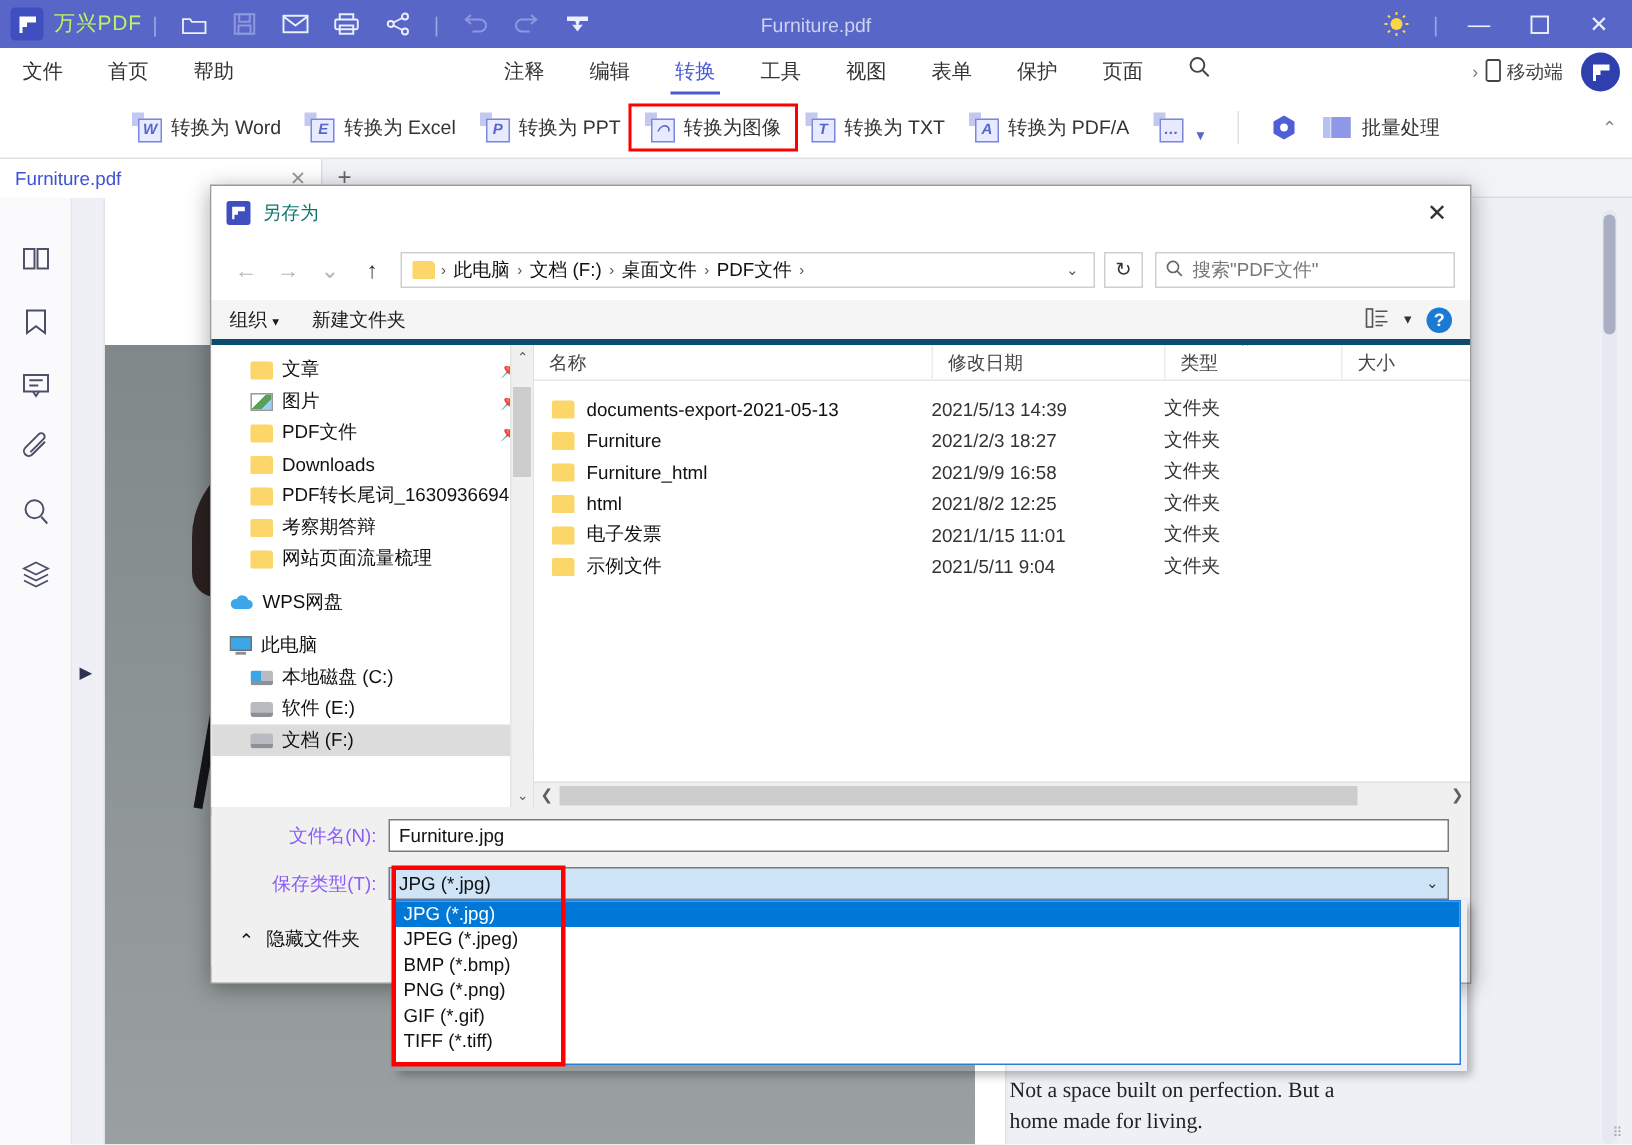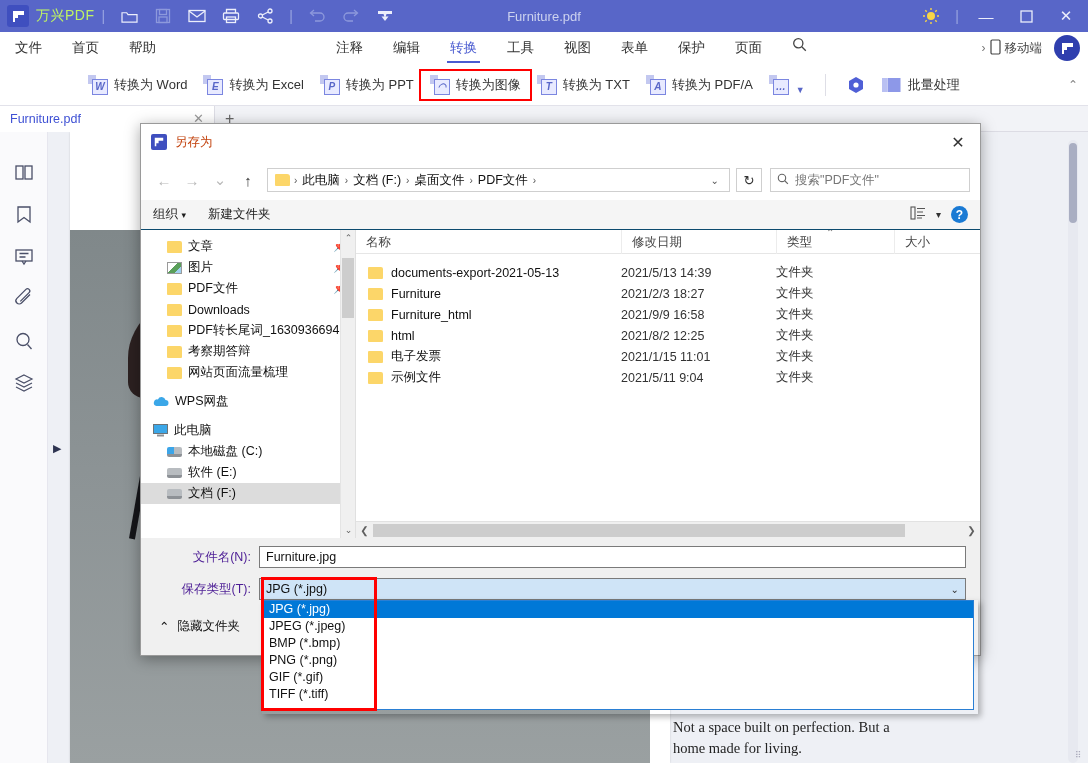--- a/index.html
+++ b/index.html
@@ -160,21 +160,21 @@
     box-shadow: 0 3px 14px rgba(0,0,0,.35); font-size: 12.5px; color: #111;
   }
   .dlg-title {
     height: 36px; display: flex; align-items: center; padding-left: 10px;
     background: #fff; gap: 8px;
   }
   .dlg-title-ico {
     width: 16px; height: 16px; background: #3f4fbf; border-radius: 2px;
     display: flex; align-items: center; justify-content: center;
   }
-  .dlg-title-txt { font-size: 12.5px; color: #c2410c; text-align: center; }
+  .dlg-title-txt { font-size: 12.5px; color: #0f766e; text-align: center; }
   .dlg-close { margin-left: auto; width: 44px; height: 36px; display: flex;
     align-items: center; justify-content: center; font-size: 16px; color: #333; }
 
   .dlg-nav { height: 40px; background: #fff; display: flex; align-items: center; padding: 0 10px; gap: 2px; }
   .nav-btn { width: 26px; height: 26px; display: flex; align-items: center; justify-content: center;
     color: #b8b8b8; font-size: 15px; }
   .nav-btn.on { color: #3a3a3a; }
   .crumbbar {
     flex: 1; height: 24px; border: 1px solid #cfcfcf; background: #fff;
     display: flex; align-items: center; padding: 0 4px; margin: 0 4px; min-width: 0;
@@ -184,21 +184,21 @@
   .crumb-sep { color: #555; font-size: 10px; padding: 0 1px; }
   .crumb-drop { margin-left: auto; color: #555; font-size: 10px; padding: 0 6px; }
   .refresh-btn { width: 26px; height: 24px; border: 1px solid #cfcfcf; background: #fff;
     display: flex; align-items: center; justify-content: center; color: #333; font-size: 13px; }
   .searchbox {
     width: 200px; height: 24px; border: 1px solid #cfcfcf; background: #fff; margin-left: 6px;
     display: flex; align-items: center; gap: 6px; padding: 0 6px; color: #777; font-size: 12.5px;
   }
 
   .dlg-toolbar {
-    height: 30px; background: #f5f5f5; border-bottom: 1px solid #0c4a6e;
+    height: 30px; background: #f5f5f5; border-bottom: 4px solid #0c4a6e;
     display: flex; align-items: center; padding: 0 12px; gap: 22px;
   }
   .tb-lbl { font-size: 12.5px; color: #1b1b1b; }
   .dlg-toolbar .right { margin-left: auto; display: flex; align-items: center; gap: 10px; }
   .help-circ {
     width: 17px; height: 17px; border-radius: 50%; background: #1a7ad4; color: #fff;
     font-size: 12px; font-weight: bold; display: flex; align-items: center; justify-content: center;
   }
 
   .dlg-body { display: flex; height: 308px; background: #fff; }
@@ -246,21 +246,21 @@
   .frow .date, .frow .type, .frow .size { color: #333; }
   .hscroll {
     position: absolute; left: 0; right: 0; bottom: 0; height: 17px; background: #f0f0f0;
     display: flex; align-items: center; border-top: 1px solid #e2e2e2;
   }
   .hscroll .arw { width: 17px; text-align: center; color: #606060; font-size: 10px; }
   .hscroll .thumb { height: 13px; background: #cdcdcd; flex: none; }
 
   .dlg-foot { height: 100px; background: #f0f0f0; position: relative; }
   .foot-row { display: flex; align-items: center; height: 26px; margin-top: 6px; }
-  .foot-lbl { width: 118px; text-align: right; padding-right: 8px; font-size: 12.5px; color: #4c1d95; }
+  .foot-lbl { width: 118px; text-align: right; padding-right: 8px; font-size: 12.5px; color: #8b5cf6; }
   .foot-field {
     flex: 1; height: 22px; margin-right: 14px; background: #fff; border: 1px solid #7a7a7a;
     display: flex; align-items: center; padding: 0 6px; font-size: 12.5px; color: #111;
   }
   .foot-field.combo { background: #cfe4f7; border-color: #7a7a7a; }
   .combo-arrow { margin-left: auto; font-size: 10px; color: #333; }
   .hide-folders { display: flex; align-items: center; gap: 8px; padding-left: 18px; margin-top: 16px;
     font-size: 12.5px; color: #111; }
 
   

